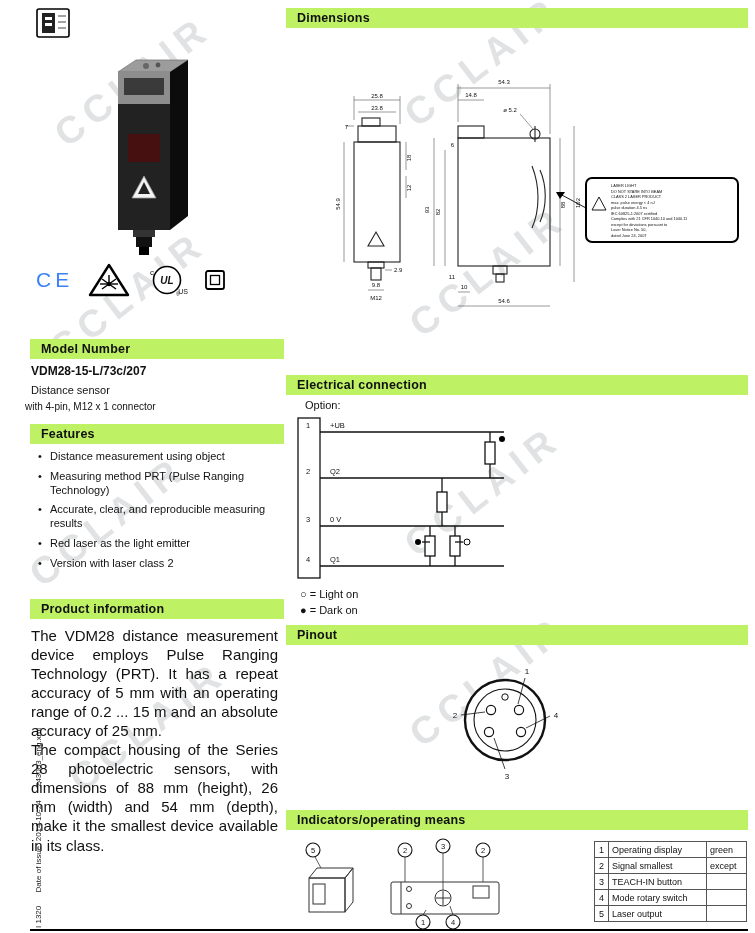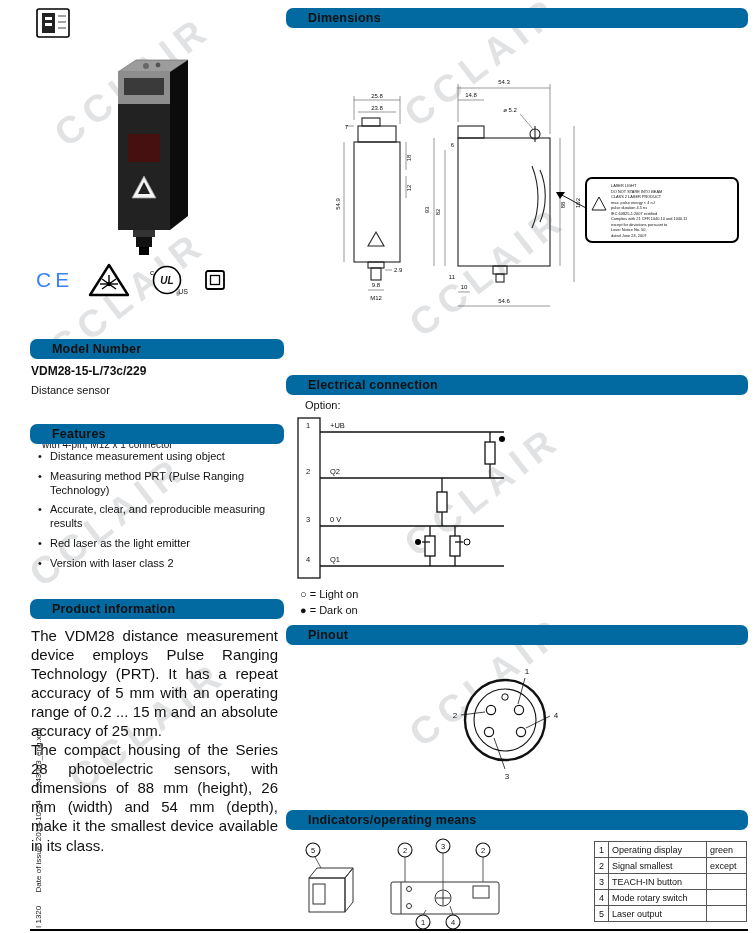--- a/index.html
+++ b/index.html
@@ -7,26 +7,25 @@
   body {
     position: relative;
     font-family: "Liberation Sans", sans-serif;
     background: #ffffff;
     color: #111;
     overflow: hidden;
   }
   .abs { position: absolute; }
   .hdr {
     position: absolute;
-    background: #0369a1;
+    background: #bef264;
     font-weight: bold;
     font-size: 12.5px;
-    padding: 3px 0 3px 22px;
+    padding: 3px 0 3px 11px;
     letter-spacing: .2px;
-    border-radius: 7px;
   }
   .hdr-left  { left: 30px; width: 254px; }
   .hdr-right { left: 286px; width: 462px; }
   .wm {
     position: absolute;
     font-size: 38px;
     font-weight: bold;
     color: #a7adb2;
     opacity: .35;
     letter-spacing: 7px;
@@ -39,21 +38,21 @@
     left: 34px; top: 928px;
     transform: rotate(-90deg);
     transform-origin: 0 0;
     font-size: 8px;
     color: #222;
     white-space: pre;
     width: 600px;
   }
   .model-name { position: absolute; left: 31px; top: 364px; font-size: 12px; font-weight: bold; }
   .model-line1 { position: absolute; left: 31px; top: 384px; font-size: 11px; }
-  .model-line2 { position: absolute; left: 42px; top: 401px; font-size: 10px; margin-top: 38px; }
+  .model-line2 { position: absolute; left: 25px; top: 401px; font-size: 10px; }
   .features { position: absolute; left: 36px; top: 450px; width: 238px; }
   .feat { position: relative; padding-left: 14px; margin-bottom: 6px; font-size: 11px; line-height: 1.25; }
   .feat::before { content: "•"; position: absolute; left: 2px; top: 0; }
   .prodinfo { position: absolute; left: 31px; top: 626px; width: 247px; font-size: 15px; line-height: 1.27; text-align: justify; }
   .certs { position: absolute; left: 36px; top: 262px; display: flex; align-items: center; gap: 15px; }
   .ce { font-size: 21px; letter-spacing: 4px; color: #3b82f6; }
   .option-label { position: absolute; left: 305px; top: 399px; font-size: 11px; }
   .legend { position: absolute; left: 300px; font-size: 11px; text-align: center; }
   .ind-table { position: absolute; left: 594px; top: 841px; border-collapse: collapse; }
   .ind-table td { border: 1px solid #555; font-size: 9px; padding: 1px 3px; height: 16px; background: #fff; }
@@ -126,21 +125,21 @@
     <text x="43" y="32" text-anchor="end" font-size="7">US</text>
     <text x="31" y="34" font-size="5">®</text>
   </svg>
   <svg width="22" height="22" viewBox="0 0 22 22">
     <rect x="2" y="2" width="18" height="18" rx="2" fill="none" stroke="#000" stroke-width="1.8"></rect>
     <rect x="6.5" y="6.5" width="9" height="9" fill="none" stroke="#000" stroke-width="1.3"></rect>
   </svg>
 </div>
 
 <div class="hdr hdr-left" style="top:339px">Model Number</div>
-<div class="model-name">VDM28-15-L/73c/229</div>
+<div class="model-name">VDM28-15-L/73c/207</div>
 <div class="model-line1">Distance sensor</div>
 <div class="model-line2">with 4-pin, M12 x 1 connector</div>
 
 <div class="hdr hdr-left" style="top:424px">Features</div>
 <div class="features">
   <div class="feat"><span>Distance measurement using object</span></div>
   <div class="feat"><span>Measuring method PRT (Pulse Ranging Technology)</span></div>
   <div class="feat"><span>Accurate, clear, and reproducible measuring results</span></div>
   <div class="feat"><span>Red laser as the light emitter</span></div>
   <div class="feat"><span>Version with laser class 2</span></div>

